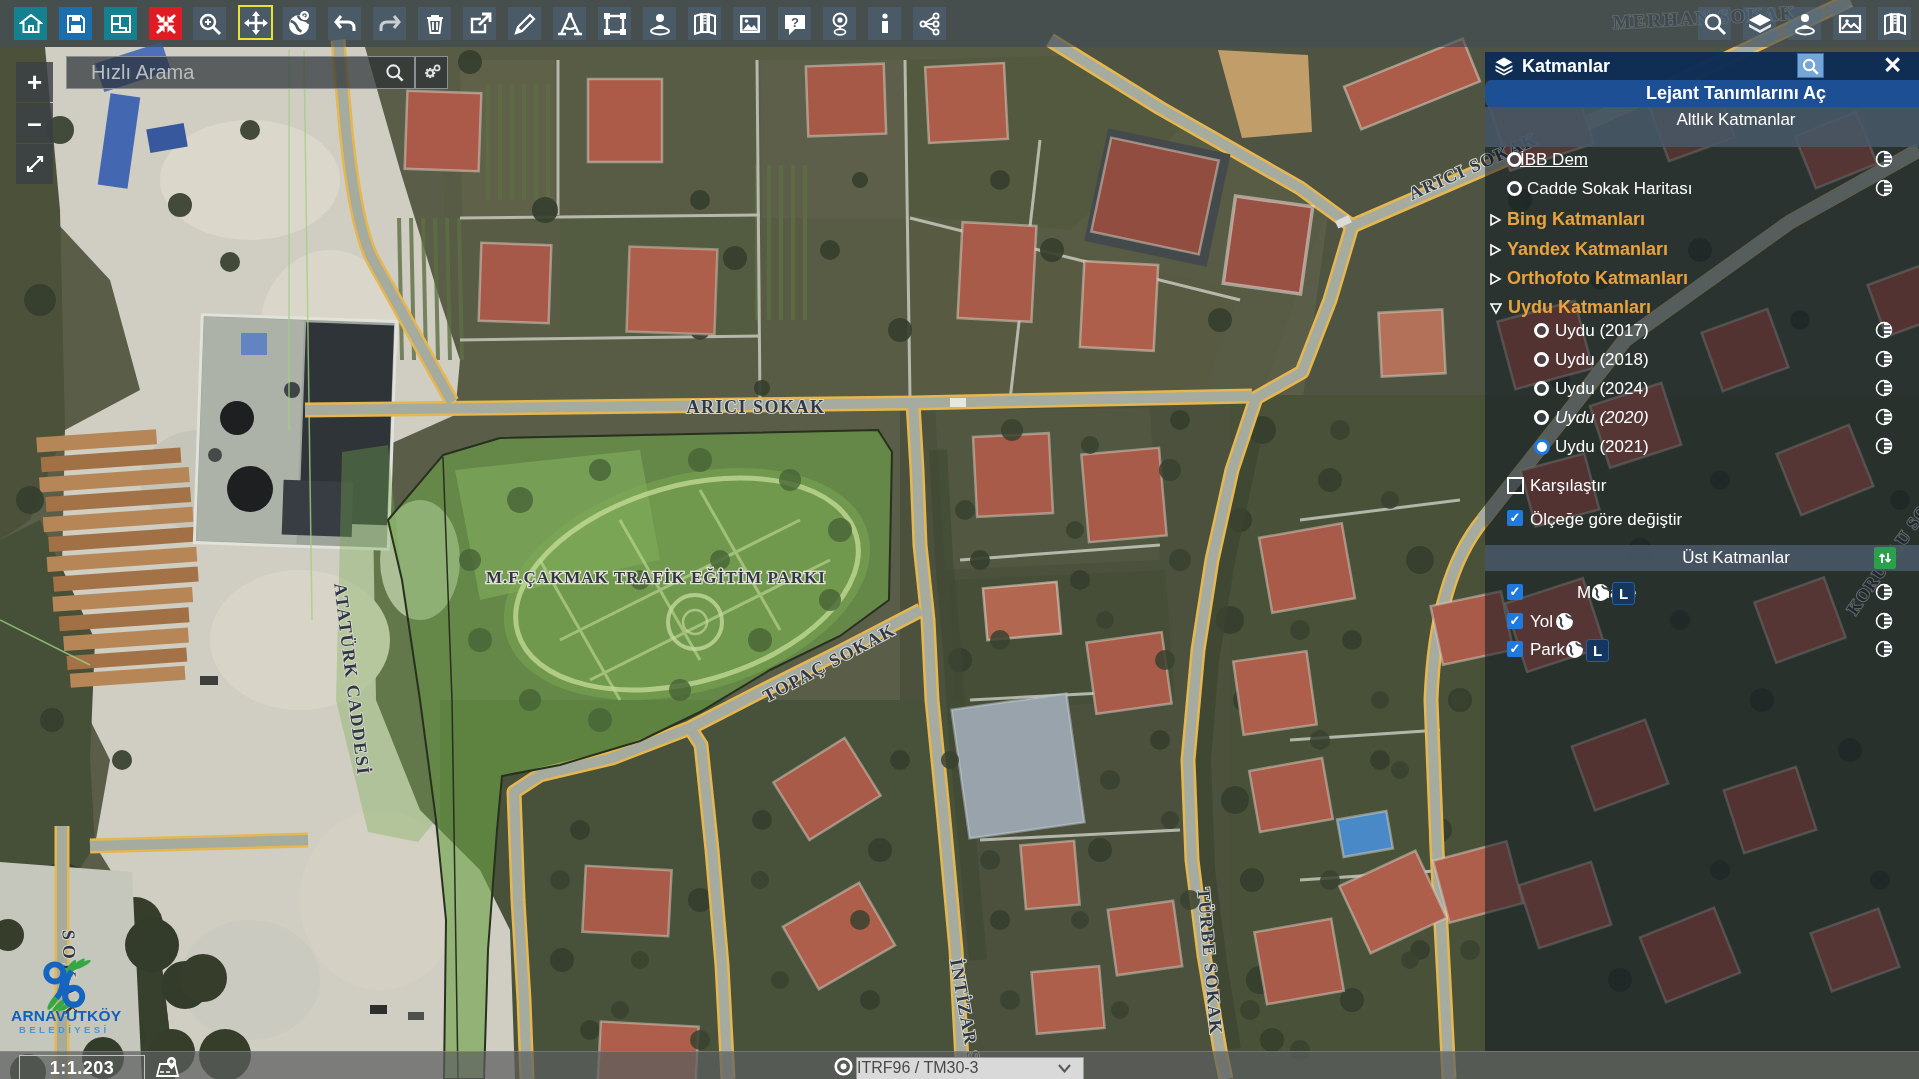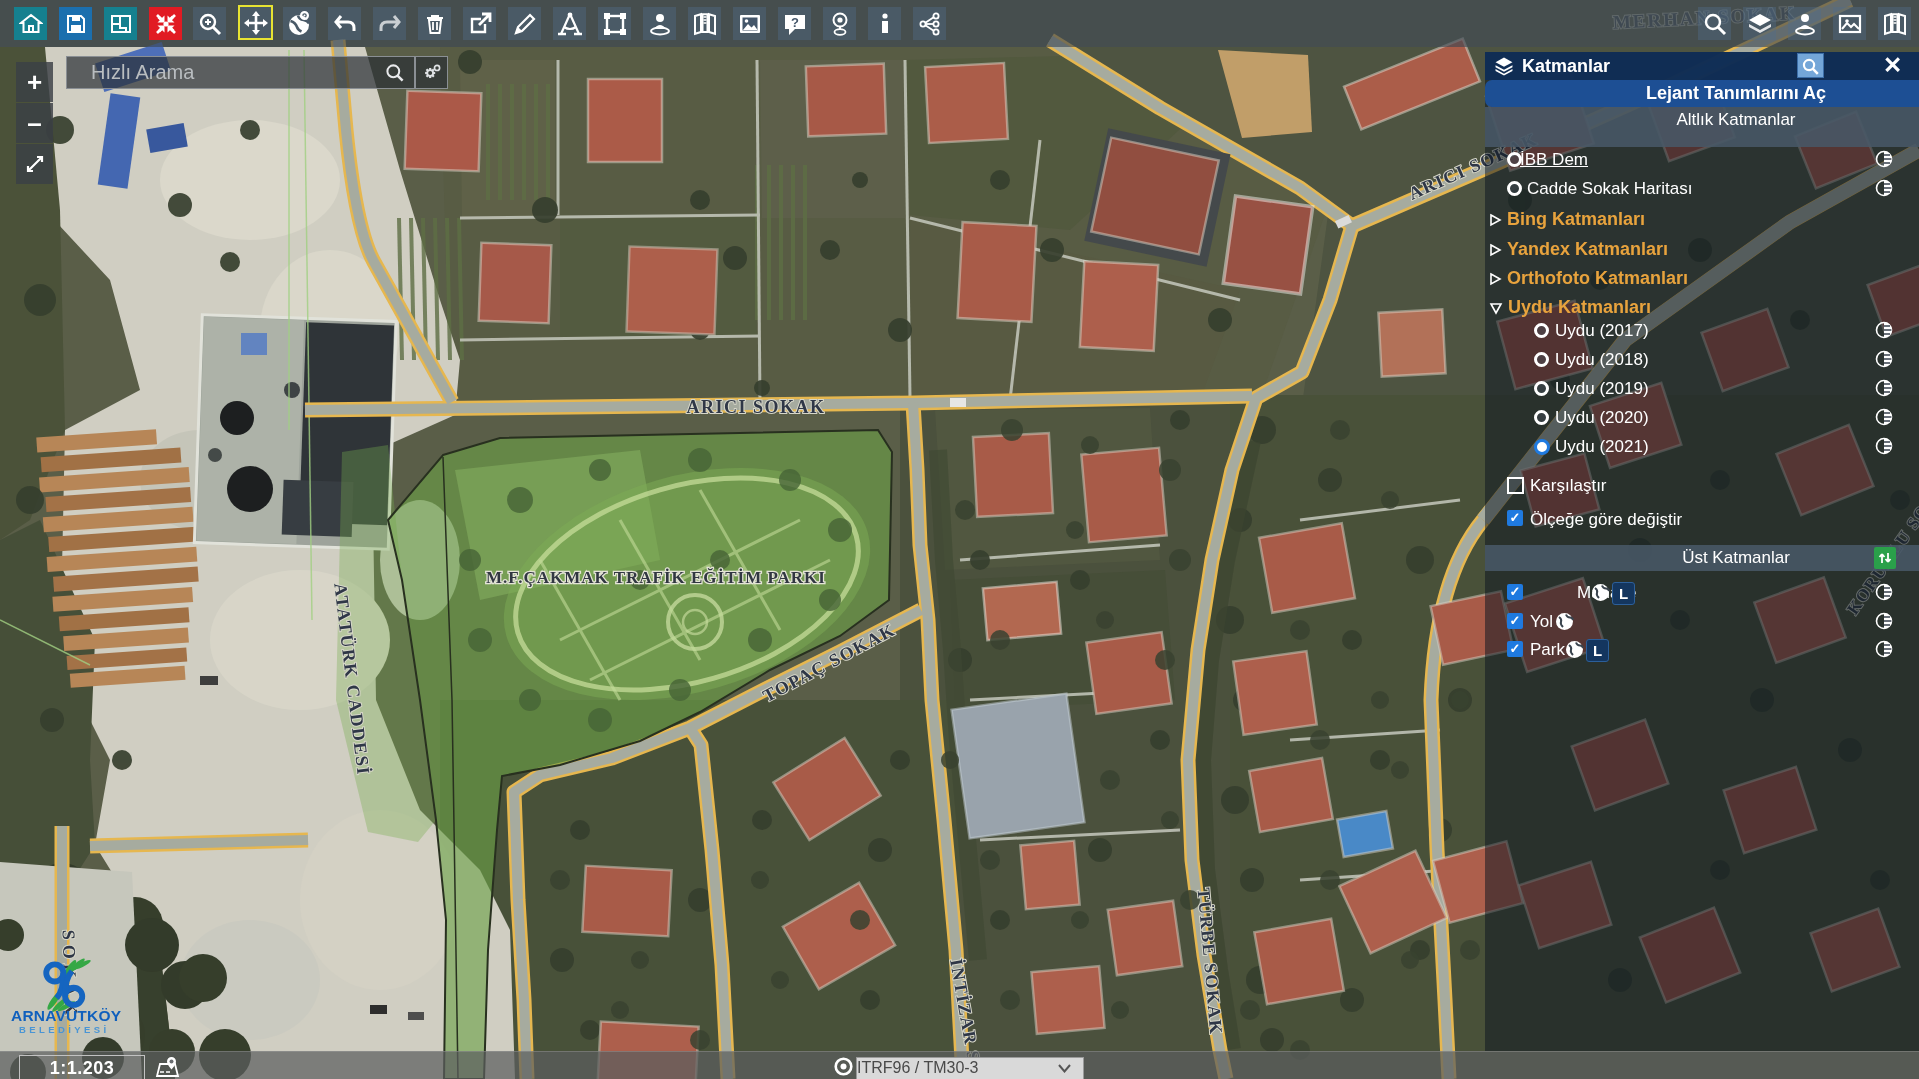--- a/index.html
+++ b/index.html
@@ -696,28 +696,28 @@
           <path d="M9 5 h6 M9 9 h7.4 M9 13 h6" stroke="#39424e" stroke-width="1.6"></path>
         </svg></div>
   <div class="radio" style="left:49px;top:300px;"></div>
   <div class="prow" style="left:70px;top:298px;">Uydu (2018)</div>
   <div class="halfmoon" style="top:298px;"><svg width="18" height="18" viewBox="0 0 18 18">
           <circle cx="9" cy="9" r="7.5" fill="none" stroke="#fff" stroke-width="1.6"></circle>
           <path d="M9 1.5 a7.5 7.5 0 0 1 0 15 Z" fill="#fff"></path>
           <path d="M9 5 h6 M9 9 h7.4 M9 13 h6" stroke="#39424e" stroke-width="1.6"></path>
         </svg></div>
   <div class="radio" style="left:49px;top:329px;"></div>
-  <div class="prow" style="left:70px;top:327px;">Uydu (2019)</div>
+  <div class="prow" style="left:70px;top:327px;">Uydu (2024)</div>
   <div class="halfmoon" style="top:327px;"><svg width="18" height="18" viewBox="0 0 18 18">
           <circle cx="9" cy="9" r="7.5" fill="none" stroke="#fff" stroke-width="1.6"></circle>
           <path d="M9 1.5 a7.5 7.5 0 0 1 0 15 Z" fill="#fff"></path>
           <path d="M9 5 h6 M9 9 h7.4 M9 13 h6" stroke="#39424e" stroke-width="1.6"></path>
         </svg></div>
   <div class="radio" style="left:49px;top:358px;"></div>
-  <div class="prow" style="left:70px;top:356px;">Uydu (2020)</div>
+  <div class="prow" style="left:70px;top:356px;font-style:italic;">Uydu (2020)</div>
   <div class="halfmoon" style="top:356px;"><svg width="18" height="18" viewBox="0 0 18 18">
           <circle cx="9" cy="9" r="7.5" fill="none" stroke="#fff" stroke-width="1.6"></circle>
           <path d="M9 1.5 a7.5 7.5 0 0 1 0 15 Z" fill="#fff"></path>
           <path d="M9 5 h6 M9 9 h7.4 M9 13 h6" stroke="#39424e" stroke-width="1.6"></path>
         </svg></div>
   <div style="position:absolute;left:49px;top:387px;width:10px;height:10px;border:3px solid #1f7ae0;border-radius:50%;background:#fff;"></div>
   <div class="prow" style="left:70px;top:385px;">Uydu (2021)</div>
   <div class="halfmoon" style="top:385px;"><svg width="18" height="18" viewBox="0 0 18 18">
           <circle cx="9" cy="9" r="7.5" fill="none" stroke="#fff" stroke-width="1.6"></circle>
           <path d="M9 1.5 a7.5 7.5 0 0 1 0 15 Z" fill="#fff"></path>

